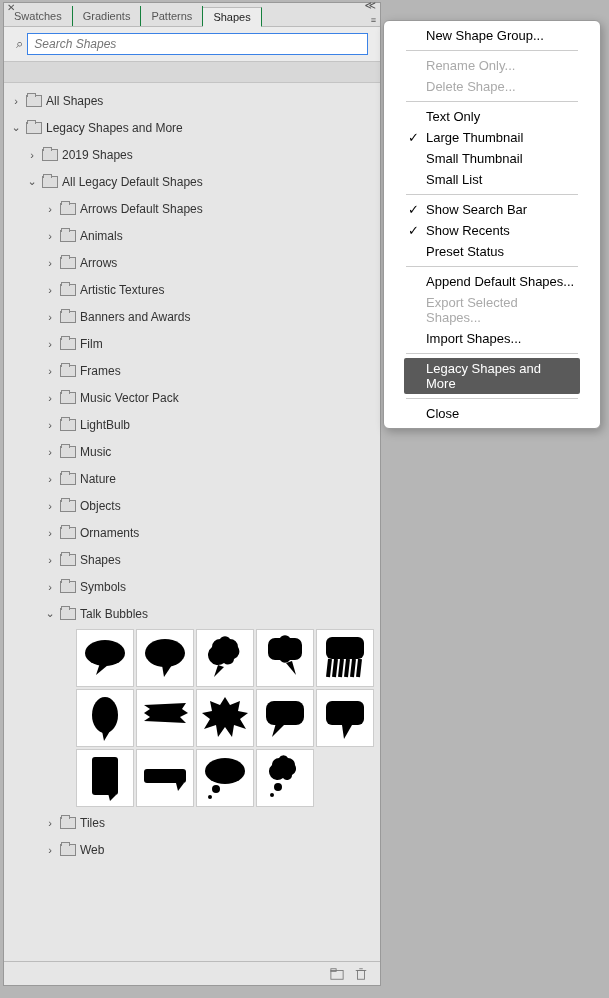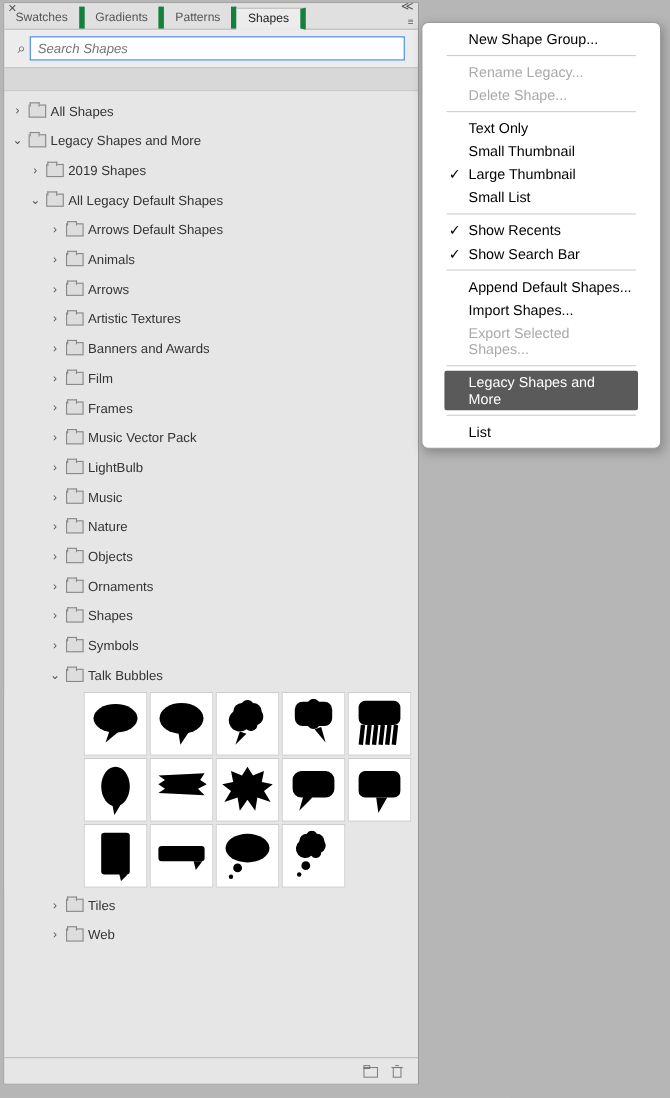--- a/index.html
+++ b/index.html
@@ -1,20 +1,20 @@
 <!DOCTYPE html>
 <html><head>
 <meta charset="utf-8">
 <style>
 *{box-sizing:border-box;margin:0;padding:0}
 html,body{width:609px;height:998px;background:#b6b6b6;font-family:"Helvetica Neue",Arial,sans-serif;font-size:12px;color:#333;overflow:hidden}
 .panel{position:absolute;top:2px;left:3px;width:378px;height:984px;background:#e6e6e6;border:1px solid #999;display:flex;flex-direction:column}
 .tabs{display:flex;align-items:flex-end;height:24px;background:#e0e0e0;border-bottom:1px solid #bbb;position:relative}
 .close-x{position:absolute;top:-1px;left:3px;font-size:10px;color:#555;cursor:default}
-.tab{padding:4px 10px;font-size:11px;color:#555;border-right:5px solid #15803d;height:20px;display:flex;align-items:center}
+.tab{padding:4px 10px;font-size:11px;color:#555;border-right:1px solid #15803d;height:20px;display:flex;align-items:center}
 .tab.active{background:#ececec;color:#222;border-top:1px solid #bbb;border-bottom:1px solid #ececec;position:relative;top:1px}
 .menu-btn{position:absolute;right:4px;top:-4px;font-size:11px;color:#555}
 .coll{position:absolute;right:4px;top:12px;font-size:9px;color:#555}
 .search-row{padding:6px 12px;display:flex;align-items:center;gap:4px;background:#ececec}
 .search-row input{flex:1;border:1px solid #3b82e6;padding:3px 6px;font-style:italic;font-size:12px;background:#fff;outline:none}
 .sep-strip{height:22px;background:#d8d8d8;border-top:1px solid #c4c4c4;border-bottom:1px solid #c4c4c4}
 .tree{flex:1;overflow:auto;background:#e6e6e6;padding-top:4px}
 .row{display:flex;align-items:center;height:27px;padding-left:6px;gap:4px;color:#333}
 .row .tw{width:12px;text-align:center;font-size:11px;color:#555}
 .row .fld{width:16px;height:12px;border:1px solid #888;background:#ddd;position:relative}
@@ -260,31 +260,32 @@
           <rect x="4" y="4" width="8" height="10" fill="none" stroke="#777"></rect>
           <line x1="2" y1="4" x2="14" y2="4" stroke="#777"></line>
           <line x1="6" y1="2" x2="10" y2="2" stroke="#777"></line>
         </svg></span>
   </div>
 </div>
 
 <div class="menu" id="menu-ct">
     <div class="mi">New Shape Group...</div>
     <hr>
-    <div class="mi dis">Rename Legacy...</div>
+    <div class="mi dis">Rename Only...</div>
     <div class="mi dis">Delete Shape...</div>
     <hr>
     <div class="mi">Text Only</div>
+    <div class="mi chk">Large Thumbnail</div>
     <div class="mi">Small Thumbnail</div>
-    <div class="mi chk">Large Thumbnail</div>
     <div class="mi">Small List</div>
     <hr>
+    <div class="mi chk">Show Search Bar</div>
     <div class="mi chk">Show Recents</div>
-    <div class="mi chk">Show Search Bar</div>
+    <div class="mi">Preset Status</div>
     <hr>
     <div class="mi">Append Default Shapes...</div>
+    <div class="mi dis">Export Selected Shapes...</div>
     <div class="mi">Import Shapes...</div>
-    <div class="mi dis">Export Selected Shapes...</div>
     <hr>
     <div class="mi hl">Legacy Shapes and More</div>
     <hr>
-    <div class="mi">List</div>
+    <div class="mi">Close</div>
   </div>
 
 </body></html>

